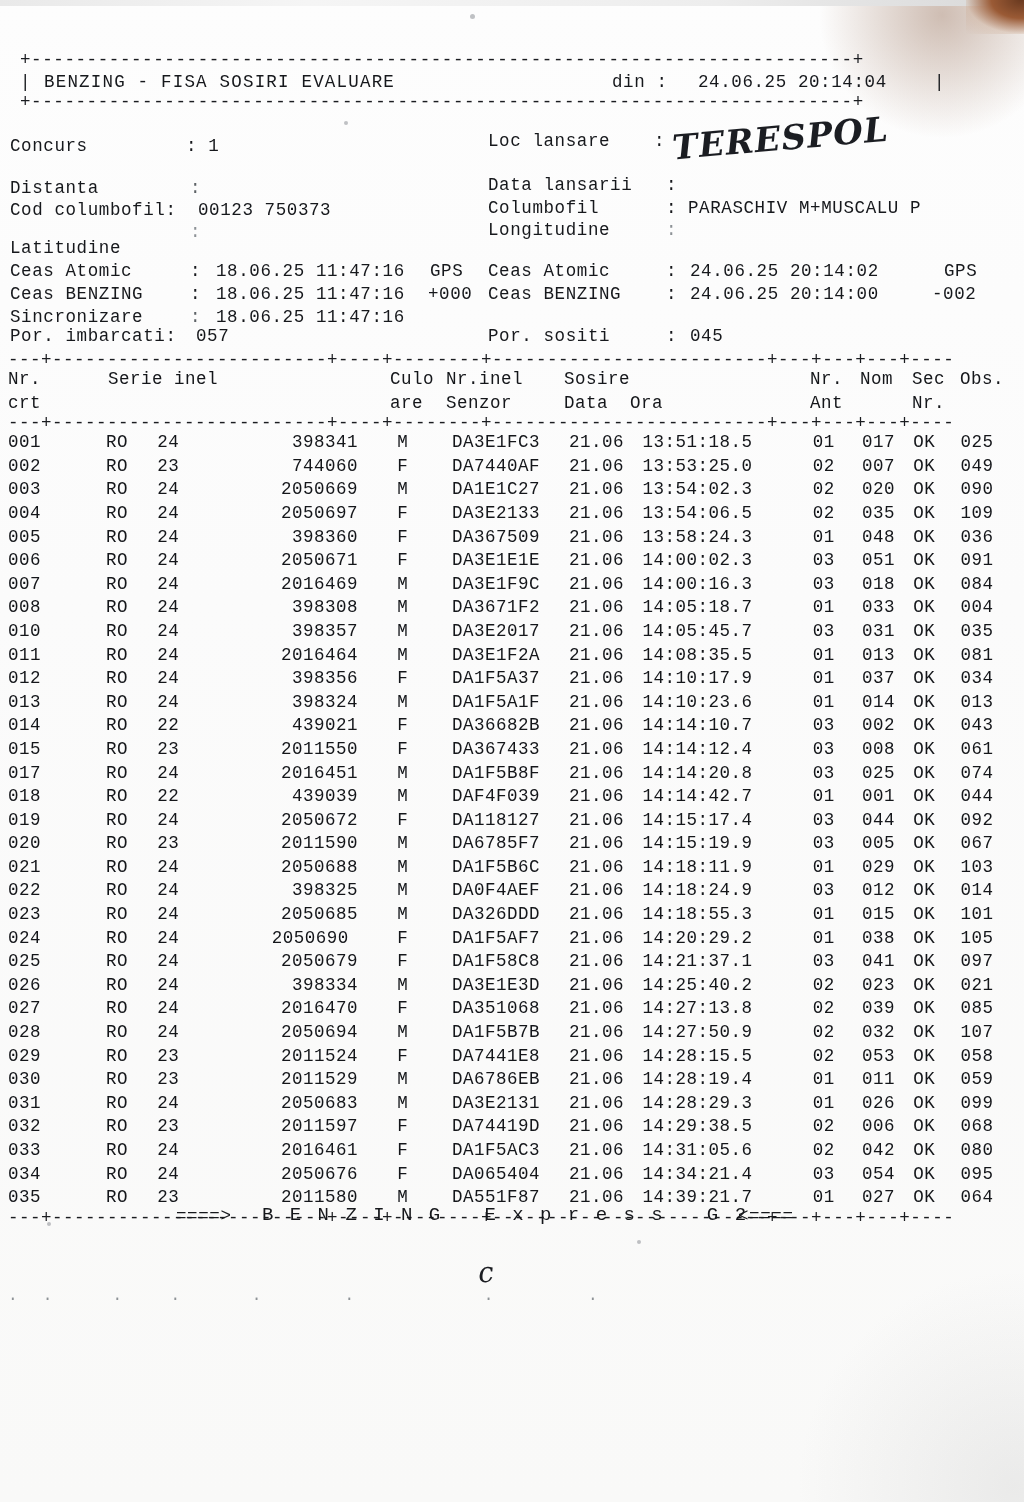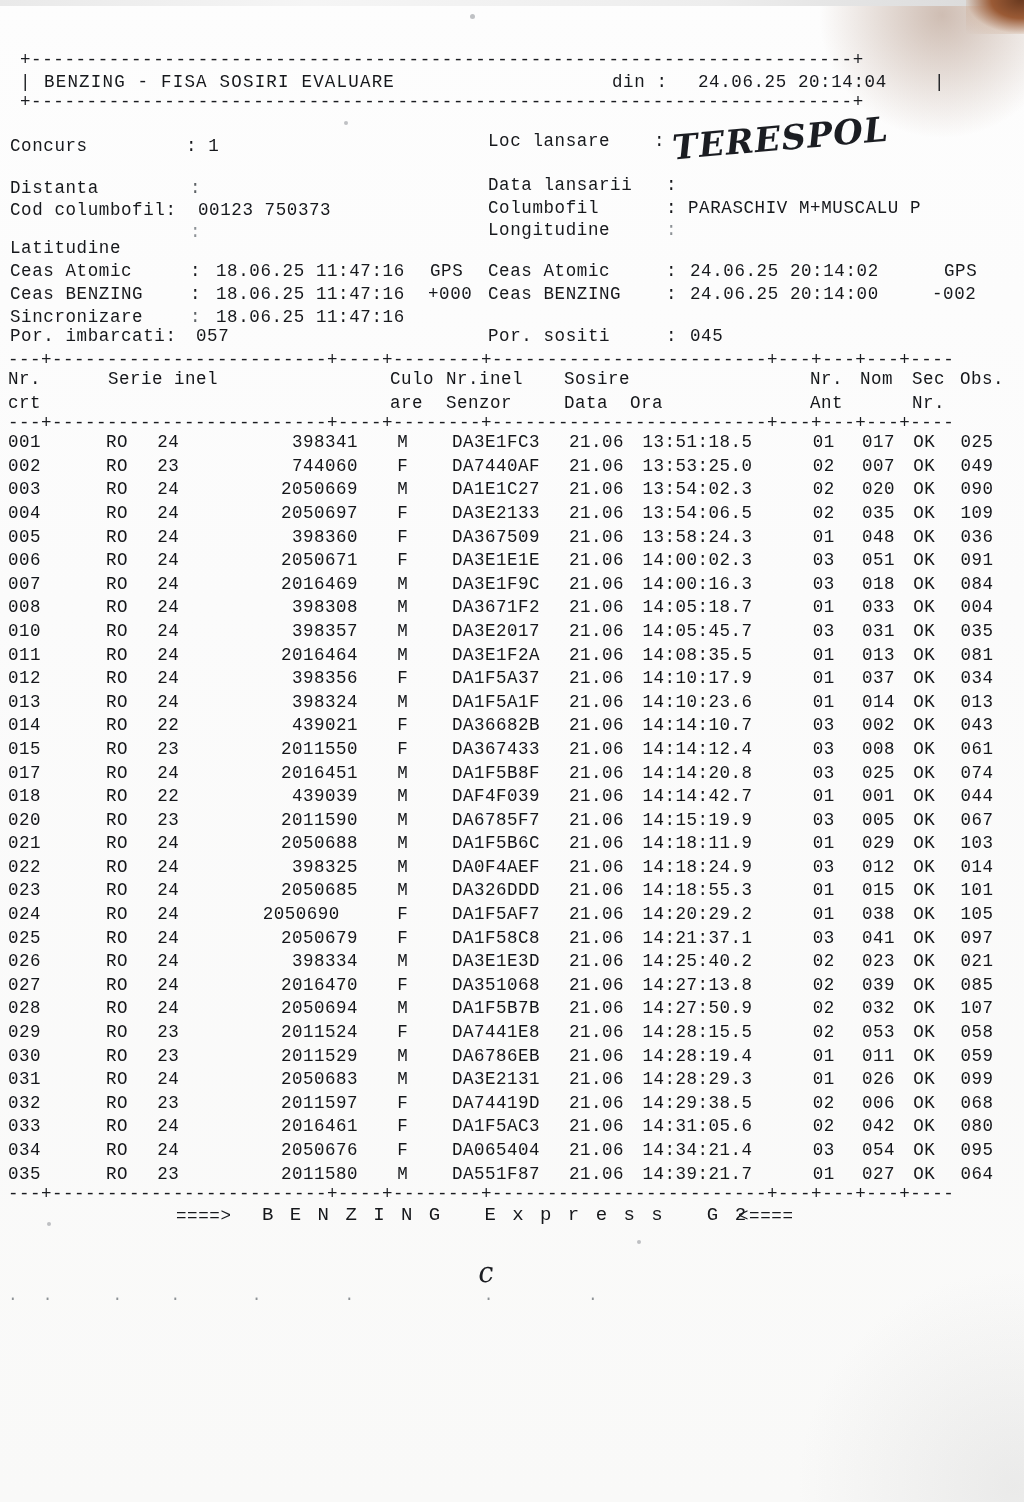--- a/index.html
+++ b/index.html
@@ -479,20 +479,36 @@
             <td style="width: 56px; text-align: left;">M</td>
             <td style="width: 118px; text-align: left;">DAF4F039</td>
             <td style="width: 74px; text-align: left;">21.06</td>
             <td style="width: 172px; text-align: left;">14:14:42.7</td>
             <td style="width: 50px; text-align: left;">01</td>
             <td style="width: 52px; text-align: left;">001</td>
             <td style="width: 48px; text-align: left;">OK</td>
             <td style="width: 56px; text-align: left;">044</td>
           </tr>
           <tr>
+            <td style="width: 56px; text-align: left;">019</td>
+            <td style="width: 44px; text-align: left;"></td>
+            <td style="width: 52px; text-align: left;">RO</td>
+            <td style="width: 108px; text-align: left;">24</td>
+            <td style="width: 96px; text-align: right; padding-right: 14px;">2050672</td>
+            <td style="width: 26px; text-align: left;"></td>
+            <td style="width: 56px; text-align: left;">F</td>
+            <td style="width: 118px; text-align: left;">DA118127</td>
+            <td style="width: 74px; text-align: left;">21.06</td>
+            <td style="width: 172px; text-align: left;">14:15:17.4</td>
+            <td style="width: 50px; text-align: left;">03</td>
+            <td style="width: 52px; text-align: left;">044</td>
+            <td style="width: 48px; text-align: left;">OK</td>
+            <td style="width: 56px; text-align: left;">092</td>
+          </tr>
+          <tr>
             <td style="width: 56px; text-align: left;">020</td>
             <td style="width: 44px; text-align: left;"></td>
             <td style="width: 52px; text-align: left;">RO</td>
             <td style="width: 108px; text-align: left;">23</td>
             <td style="width: 96px; text-align: right; padding-right: 14px;">2011590</td>
             <td style="width: 26px; text-align: left;"></td>
             <td style="width: 56px; text-align: left;">M</td>
             <td style="width: 118px; text-align: left;">DA6785F7</td>
             <td style="width: 74px; text-align: left;">21.06</td>
             <td style="width: 172px; text-align: left;">14:15:19.9</td>
@@ -547,21 +563,21 @@
             <td style="width: 50px; text-align: left;">01</td>
             <td style="width: 52px; text-align: left;">015</td>
             <td style="width: 48px; text-align: left;">OK</td>
             <td style="width: 56px; text-align: left;">101</td>
           </tr>
           <tr>
             <td style="width: 56px; text-align: left;">024</td>
             <td style="width: 44px; text-align: left;"></td>
             <td style="width: 52px; text-align: left;">RO</td>
             <td style="width: 108px; text-align: left;">24</td>
-            <td style="width: 96px; text-align: left; padding-right: 14px;">2050690</td>
+            <td style="width: 96px; text-align: center; padding-right: 14px;">2050690</td>
             <td style="width: 26px; text-align: left;"></td>
             <td style="width: 56px; text-align: left;">F</td>
             <td style="width: 118px; text-align: left;">DA1F5AF7</td>
             <td style="width: 74px; text-align: left;">21.06</td>
             <td style="width: 172px; text-align: left;">14:20:29.2</td>
             <td style="width: 50px; text-align: left;">01</td>
             <td style="width: 52px; text-align: left;">038</td>
             <td style="width: 48px; text-align: left;">OK</td>
             <td style="width: 56px; text-align: left;">105</td>
           </tr>

